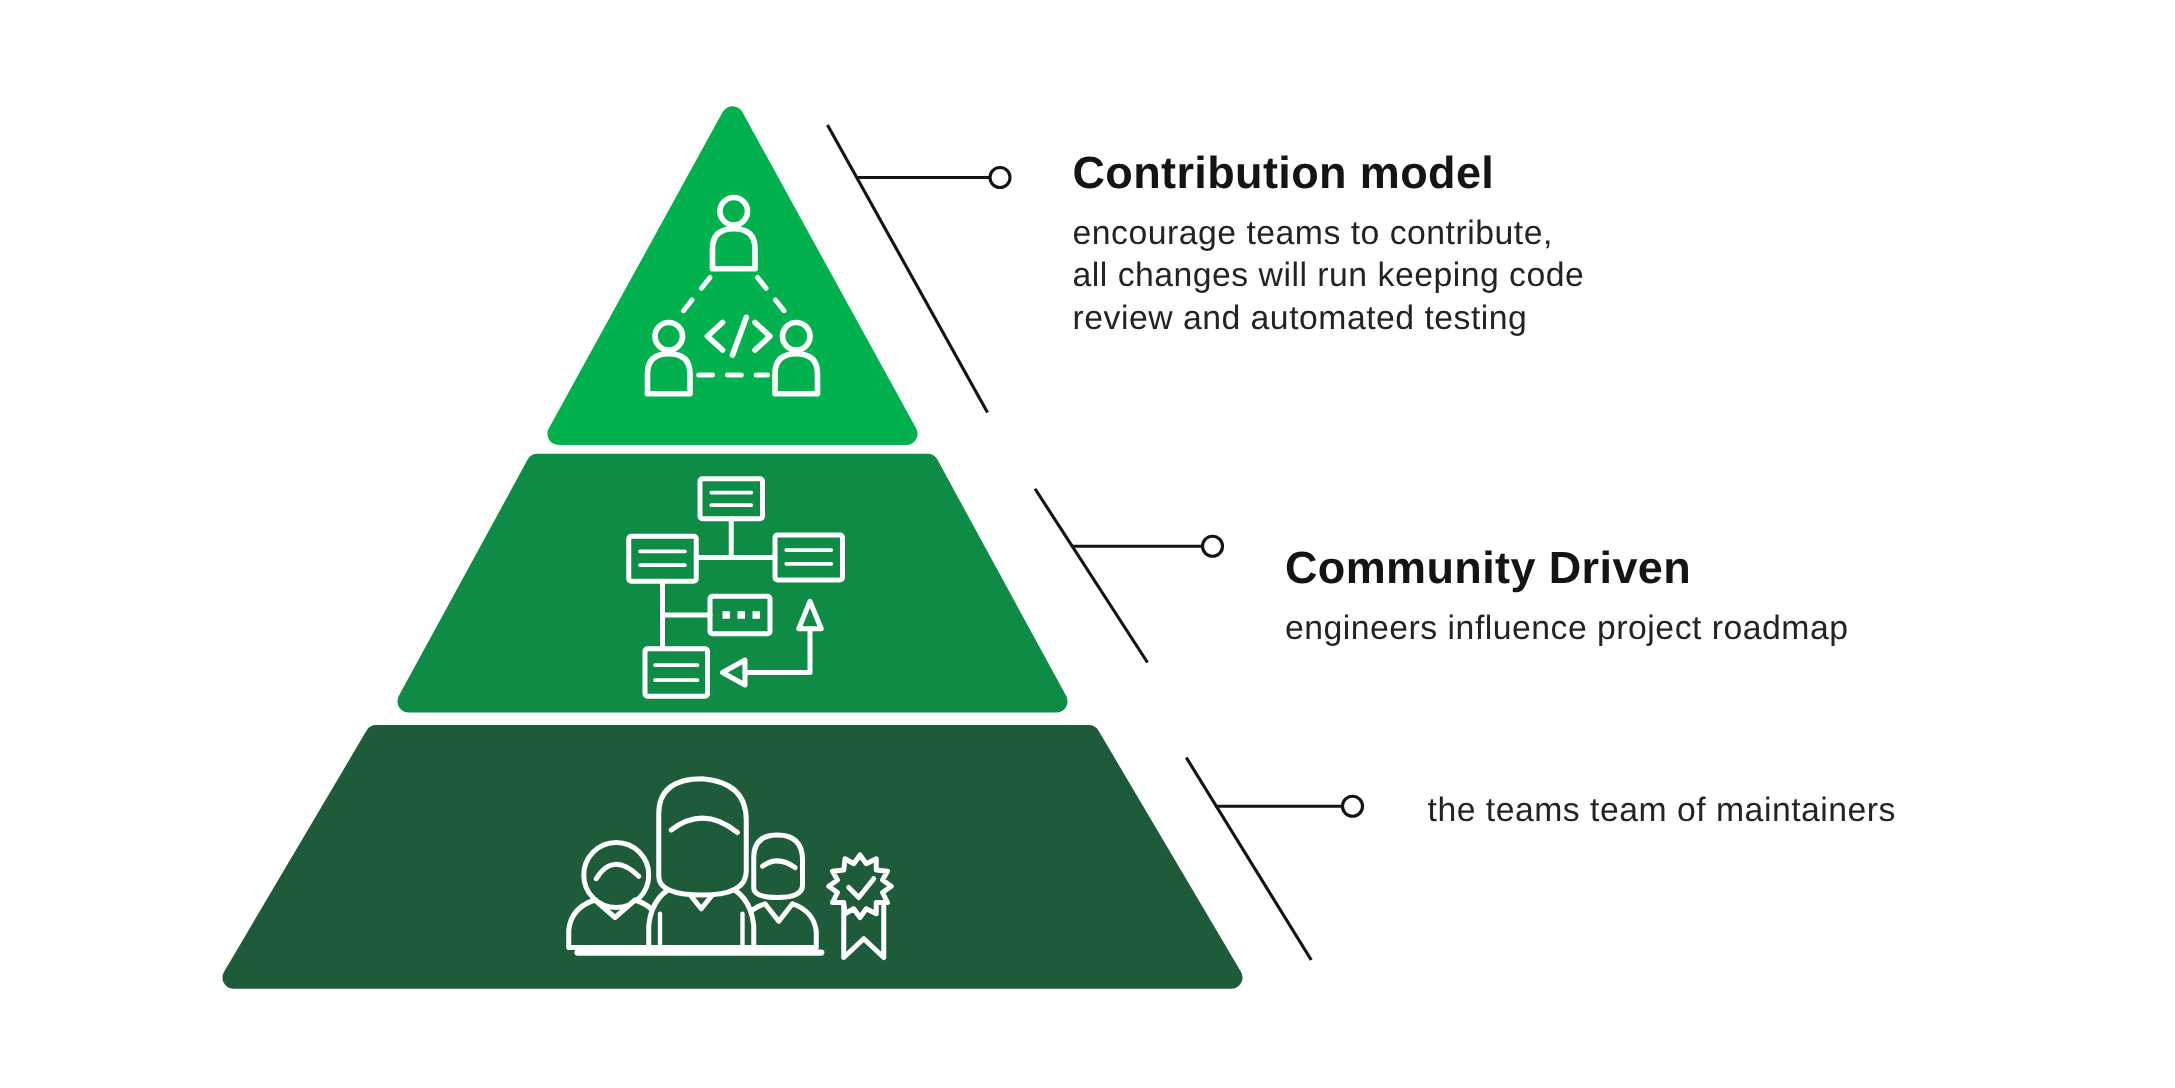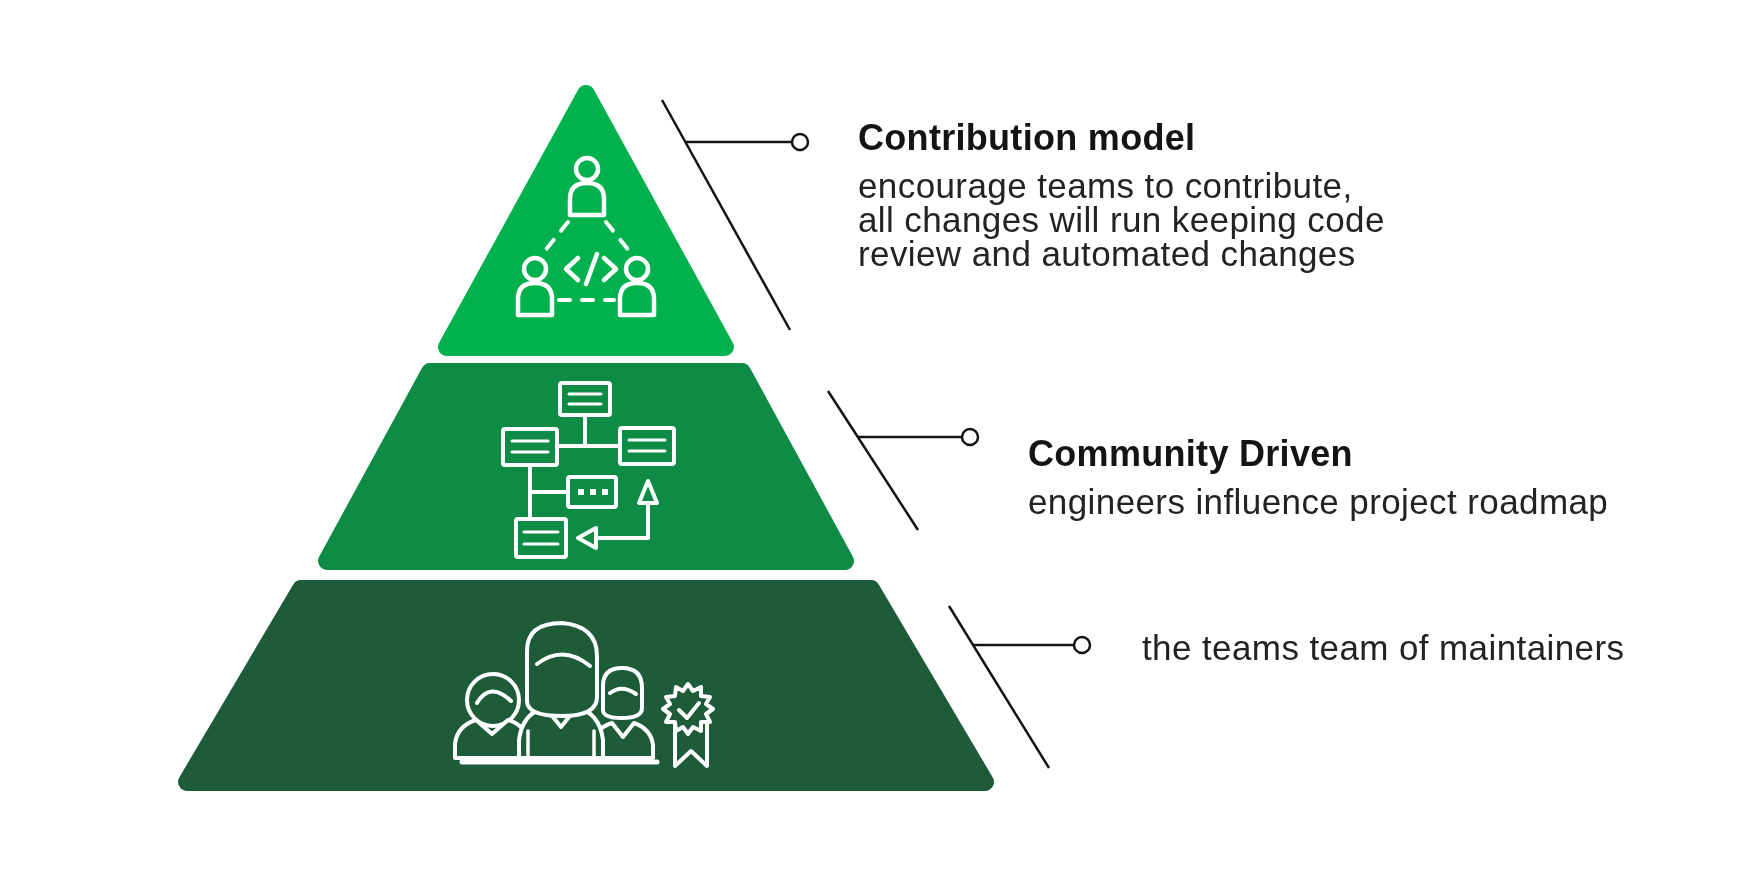--- a/index.html
+++ b/index.html
@@ -6,21 +6,21 @@
   .canvas{
     position:relative;width:1740px;height:869px;background:#fff;
     overflow:hidden;font-family:"Liberation Sans",sans-serif;
   }
   .gfx{position:absolute;left:0;top:0;}
   .label{position:absolute;color:#1a1a1a;}
   .label h2{
     margin:0;font-size:36px;font-weight:700;letter-spacing:.3px;
     line-height:44px;color:#141414;
   }
-  .label .desc{margin:9px 0 0;font-size:35px;line-height:34px;letter-spacing:.4px;color:#232323;}
+  .label .desc{margin:9px 0 0;font-size:27px;line-height:34px;letter-spacing:.4px;color:#232323;}
   .dline{display:block;}
 </style>
 </head>
 <body>
 
 <div class="canvas">
 
   <svg class="gfx" width="1740" height="870" viewBox="0 0 1740 870">
 
     <g>
@@ -125,21 +125,21 @@
         </g>
       </g>
     </g>
   </svg>
 
   <div class="label" style="left:858px;top:116px;">
     <h2>Contribution model</h2>
     <div class="desc">
       <span class="dline">encourage teams to contribute,</span>
       <span class="dline">all changes will run keeping code</span>
-      <span class="dline">review and automated changes</span>
+      <span class="dline">review and automated testing</span>
     </div>
   </div>
 
   <div class="label" style="left:1028px;top:432px;">
     <h2>Community Driven</h2>
     <div class="desc">
       <span class="dline">engineers influence project roadmap</span>
     </div>
   </div>
 

